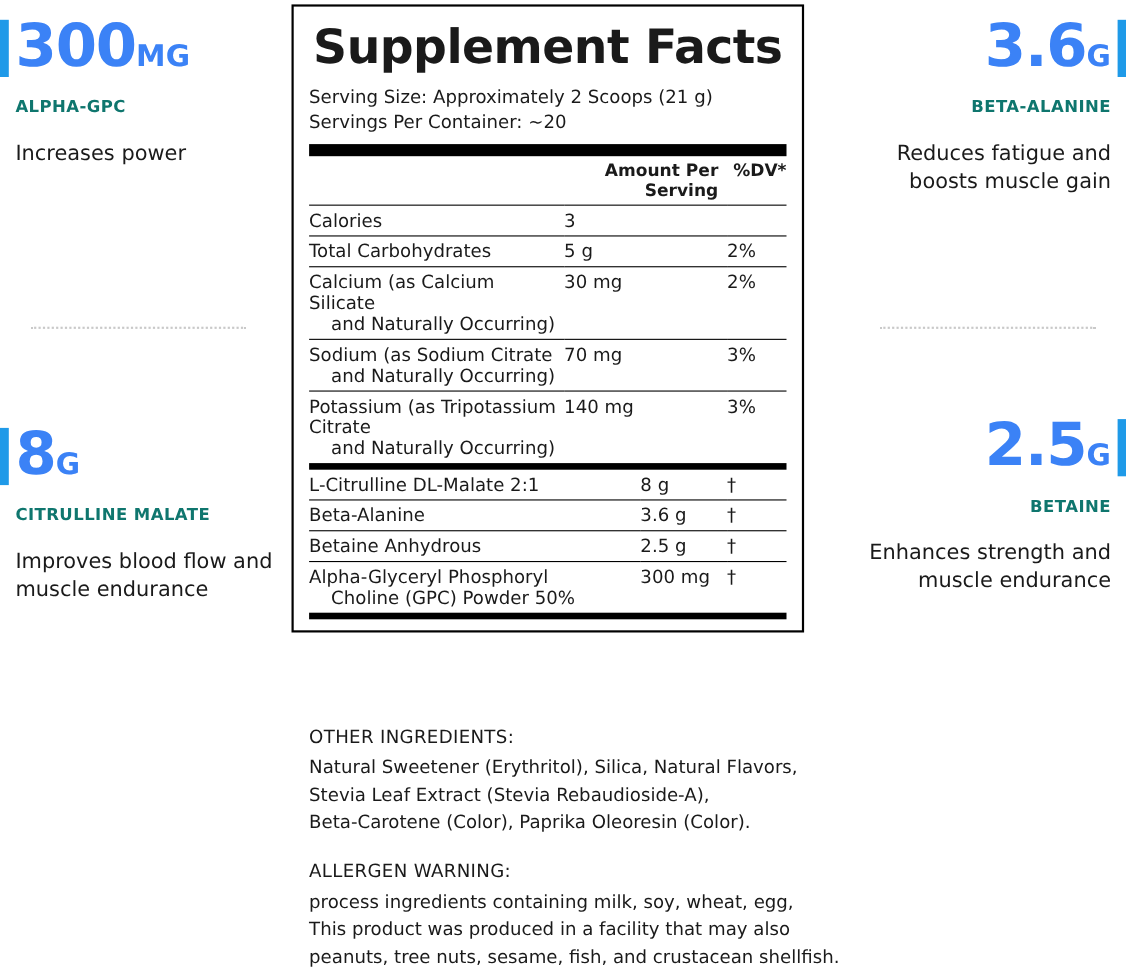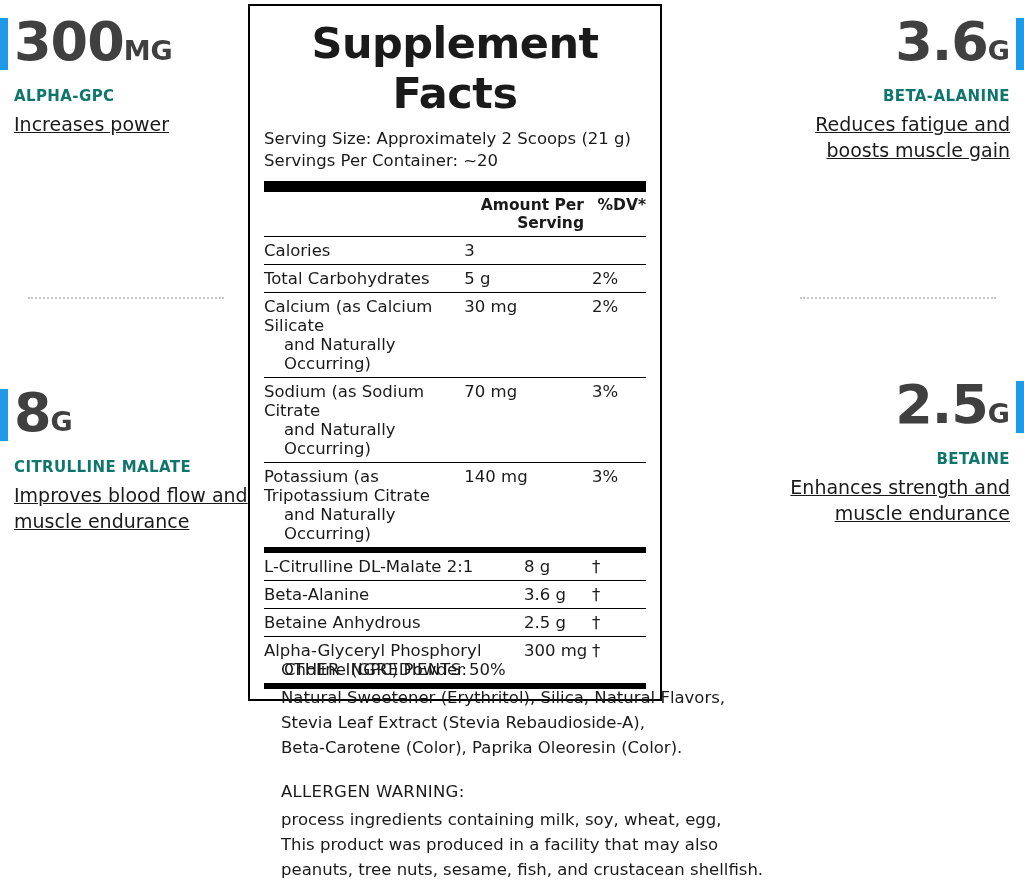--- a/index.html
+++ b/index.html
@@ -42,62 +42,61 @@
     background: #1f9ae8;
   }
   .highlight.left-side .bar { left: -14px; }
   .highlight.right-side .bar { right: -14px; }
 
   .hl-amount {
     font-family: "DejaVu Sans", sans-serif;
     font-weight: bold;
     font-size: 54px;
     line-height: 56px;
-    color: #404040;
+    color: #3b82f6;
     letter-spacing: -1px;
   }
   .hl-amount .unit {
     font-size: 27px;
     letter-spacing: 0;
   }
   .hl-name {
     font-family: "DejaVu Sans", sans-serif;
     font-weight: bold;
     font-size: 15px;
     letter-spacing: 0.4px;
     color: #0f766e;
     margin-top: 8px;
   }
   .hl-desc {
     font-size: 19px;
     line-height: 26px;
     color: #1a1a1a;
-    margin-top: 6px;
-    font-family: "DejaVu Sans", sans-serif;
-    text-decoration: underline;
+    margin-top: 20px;
+    font-family: "DejaVu Sans", sans-serif;
   }
   .side-col.right .hl-amount,
   .side-col.right .hl-name,
   .side-col.right .hl-desc {
     text-align: right;
   }
 
   .dotted-sep {
     border-top: 2px dotted #c9c9c9;
     margin: 0;
     height: 0;
     width: 196px;
   }
 
   
   .facts-panel {
     position: absolute;
-    left: 248px;
+    left: 265px;
     top: 4px;
-    width: 414px;
+    width: 466px;
     border: 2px solid #000;
     box-sizing: border-box;
     padding: 12px 14px 10px 14px;
     background: #fff;
   }
   .facts-title {
     font-family: "DejaVu Sans", sans-serif;
     font-weight: bold;
     font-size: 43px;
     line-height: 50px;

